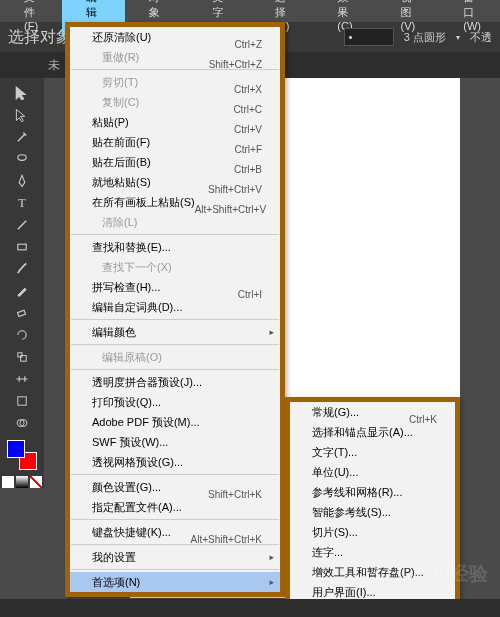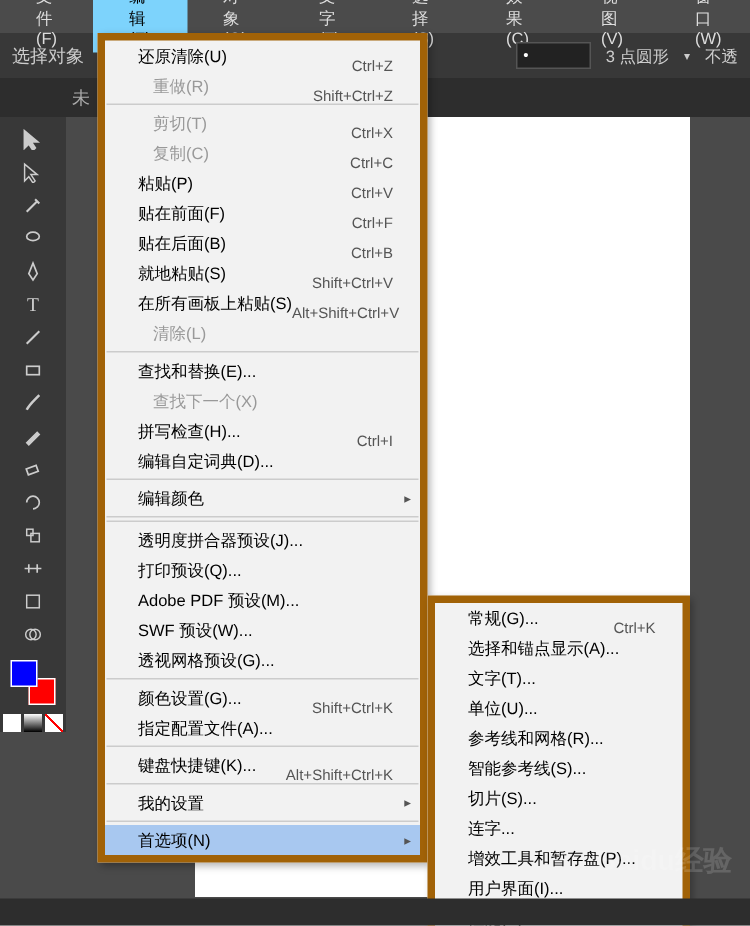--- a/index.html
+++ b/index.html
@@ -1,21 +1,21 @@
 <!DOCTYPE html>
 <html><head>
 <meta charset="utf-8">
 <style>
 * { margin: 0; padding: 0; box-sizing: border-box; font-family: "Microsoft YaHei", sans-serif; }
 body { width: 500px; height: 617px; background: #4a4a4a; overflow: hidden; position: relative; }
 .menubar { height: 22px; background: #4b4b4b; display: flex; align-items: center; font-size: 11px; color: #ddd; }
 .menubar-item { padding: 3px 24px; cursor: default; }
 .menubar-item.active { background: #7dd3fc; color: #000; }
 .toolbar { height: 30px; background: #383838; display: flex; align-items: center; gap: 10px; font-size: 11px; color: #ccc; padding: 0 8px; }
-.toolbar-text { font-size: 12px; }
+.toolbar-text { font-size: 16px; }
 .stroke-box { width: 50px; height: 18px; background: #222; border: 1px solid #555; display: flex; align-items: center; padding-left: 4px; }
 .tabs { height: 26px; background: #2d2d2d; display: flex; align-items: center; padding-left: 48px; font-size: 12px; color: #aaa; }
 .toolbox { position: absolute; left: 0; top: 78px; width: 44px; background: #383838; display: flex; flex-direction: column; align-items: center; padding-top: 4px; }
 .tool { width: 20px; height: 20px; margin: 1px 0; display: flex; align-items: center; justify-content: center; color: #bbb; font-size: 12px; }
 .tool svg { width: 14px; height: 14px; fill: #ccc; stroke: #ccc; }
 .swatch-group { margin-top: 6px; position: relative; width: 30px; height: 30px; }
 .swatch-fg { position: absolute; width: 18px; height: 18px; background: #00f; border: 1px solid #fff; top: 0; left: 0; }
 .swatch-bg { position: absolute; width: 18px; height: 18px; background: #f00; border: 1px solid #fff; bottom: 0; right: 0; }
 .swatch-small { margin-top: 6px; display: flex; gap: 2px; }
 .swatch-s { width: 12px; height: 12px; }
@@ -214,20 +214,23 @@
       <span class="menu-shortcut">Ctrl+I</span>
     </div>
     <div class="menu-row">
       <span class="menu-label">编辑自定词典(D)...</span>
     </div>
     <div class="menu-sep"></div>
     <div class="menu-row has-sub">
       <span class="menu-label">编辑颜色</span>
     </div>
     <div class="menu-sep"></div>
+    <div class="menu-row disabled">
+      <span class="menu-label">编辑原稿(O)</span>
+    </div>
     <div class="menu-sep"></div>
     <div class="menu-row">
       <span class="menu-label">透明度拼合器预设(J)...</span>
     </div>
     <div class="menu-row">
       <span class="menu-label">打印预设(Q)...</span>
     </div>
     <div class="menu-row">
       <span class="menu-label">Adobe PDF 预设(M)...</span>
     </div>

